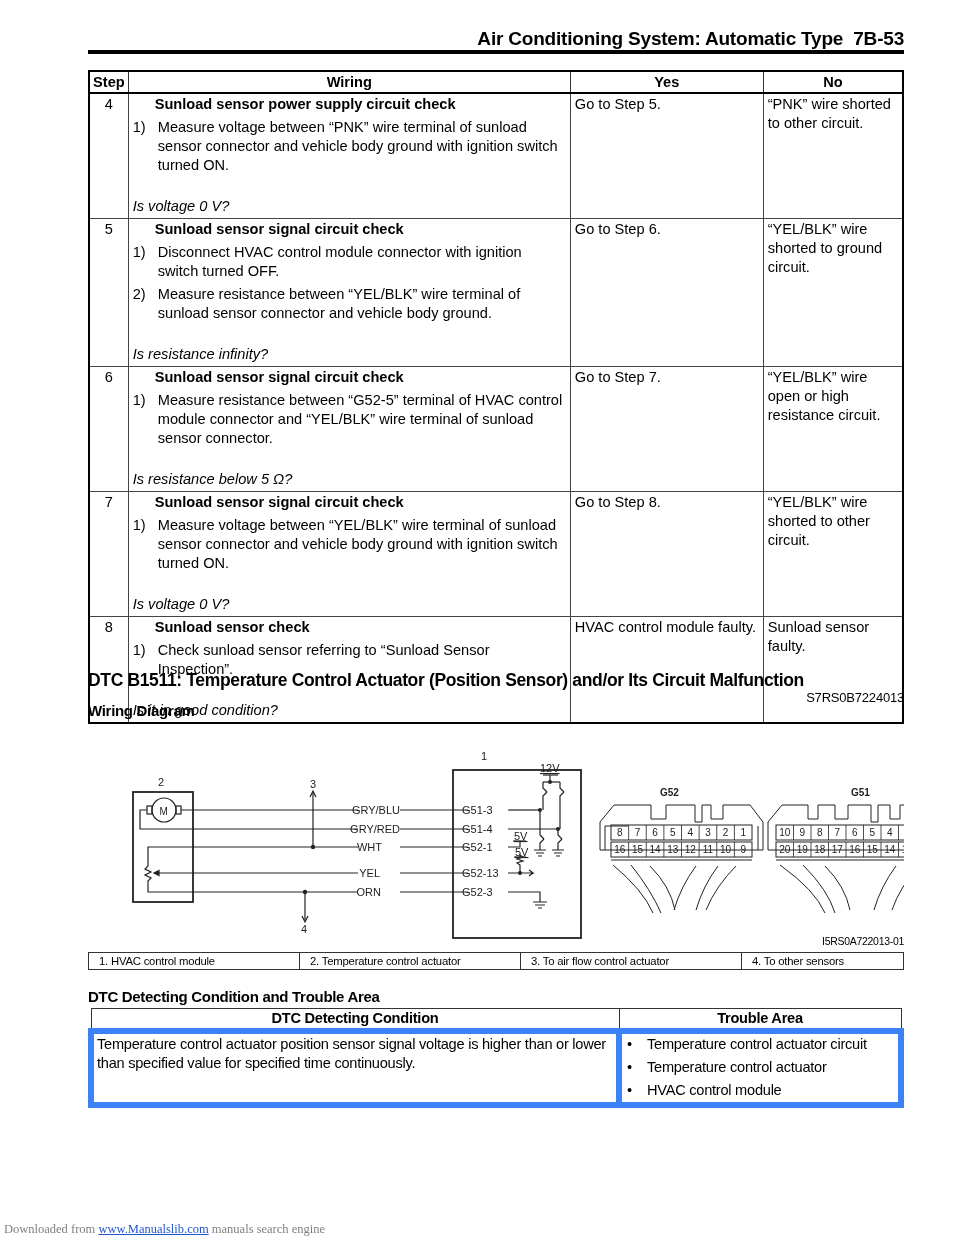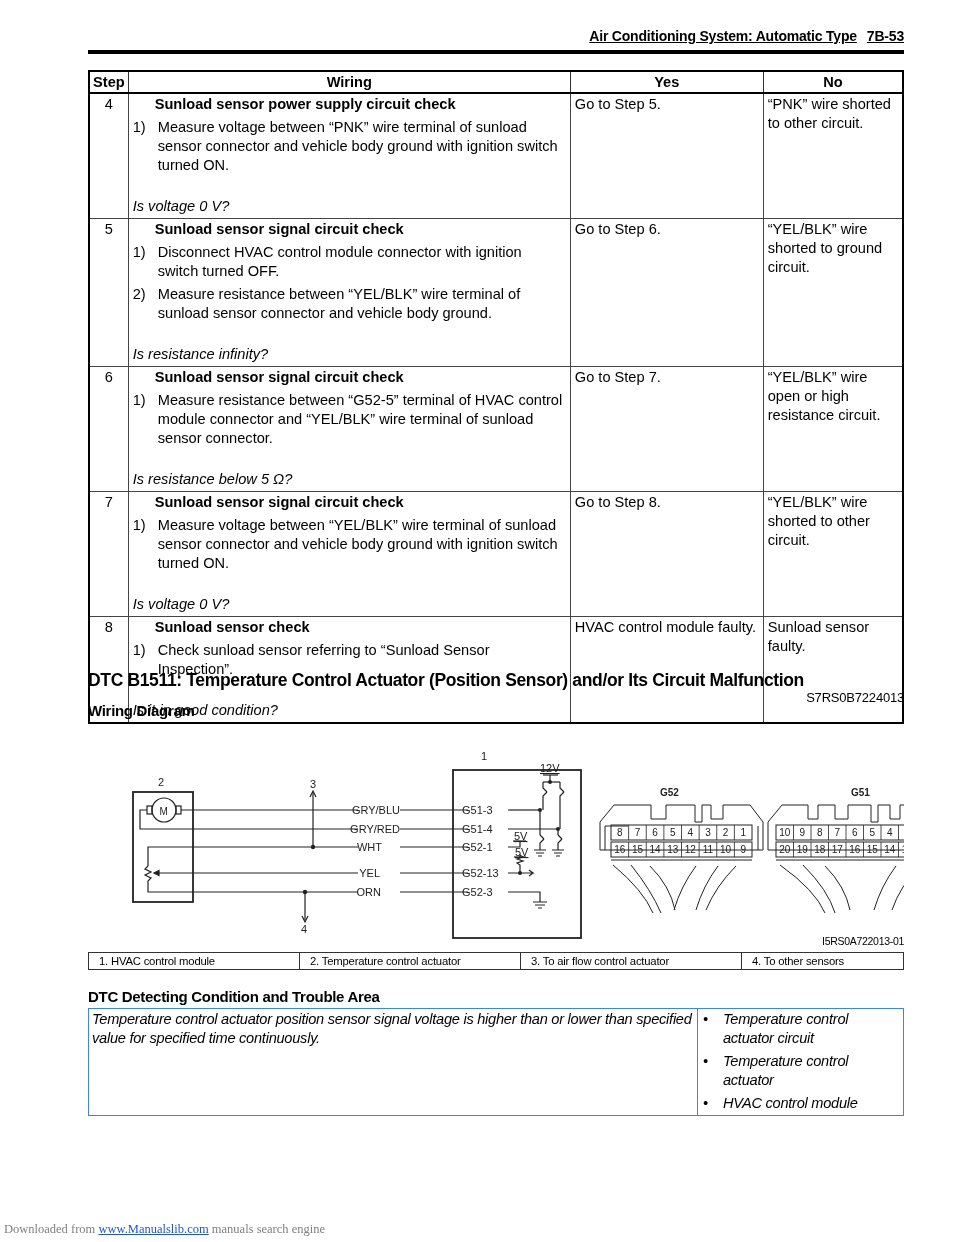--- a/index.html
+++ b/index.html
@@ -1,20 +1,20 @@
 <!DOCTYPE html>
 <html><head>
 <meta charset="utf-8">
 <style>
   html, body { margin: 0; padding: 0; background: #ffffff; }
   body { width: 960px; height: 1242px; position: relative; overflow: hidden;
          font-family: "Liberation Sans", sans-serif; color: #000; }
 
   .page-header { position: absolute; left: 88px; right: 56px; top: 28px; height: 22px;
-                 text-align: right; font-weight: bold; font-size: 14px; letter-spacing: -0.2px; text-decoration: underline; }
+                 text-align: right; font-weight: bold; font-size: 19px; letter-spacing: -0.2px; }
   .page-header .num { margin-left: 10px; }
   .header-rule { position: absolute; left: 88px; width: 816px; top: 50px; height: 4px; background: #000; }
 
   table.steps { position: absolute; left: 88px; top: 70px; width: 816px; border-collapse: collapse;
                 font-size: 14.6px; line-height: 19px; }
   table.steps th { font-weight: bold; text-align: center; border: 1px solid #333; padding: 0 3px; height: 18px; line-height: 17px; }
   table.steps td { border: 1px solid #444; vertical-align: top; padding: 1px 4px 2px 4px; }
   table.steps { border: 2px solid #000; }
   table.steps tr.head th { border-bottom: 2px solid #000; border-top: 2px solid #000; }
   .c-step { width: 38px; text-align: center; padding: 1px 0 !important; margin-top: 43px; }
@@ -36,21 +36,21 @@
 
   table.legend { position: absolute; left: 88px; top: 952px; width: 816px; border-collapse: collapse;
                  font-size: 11.3px; letter-spacing: -0.2px; }
   table.legend td { border: 1px solid #333; padding: 1px 10px; height: 14px; margin-top: 38px; }
 
   .sub-title2 { position: absolute; left: 88px; top: 988px; font-weight: bold; font-size: 15px; letter-spacing: -0.3px; }
 
   table.dtc { position: absolute; left: 88px; top: 1008px; width: 816px; border-collapse: collapse;
               font-size: 14.6px; letter-spacing: -0.25px; line-height: 19px; border: 1px solid #333; }
   table.dtc th { font-weight: bold; text-align: center; border: 1px solid #333; height: 19px; padding: 0; }
-  table.dtc td { border: 1px solid #3b82f6; vertical-align: top; padding: 1px 3px 2px 3px; font-style: italic; }
+  table.dtc td { border: 6px solid #3b82f6; vertical-align: top; padding: 1px 3px 2px 3px; }
   .dtc-cond { width: 527px; }
   .bul { position: relative; padding-left: 22px; margin-bottom: 4px; }
   .bul .dot { position: absolute; left: 2px; top: 0; }
 
   .footer-dl { position: absolute; left: 4px; top: 1222px; font-family: "Liberation Serif", serif;
                font-size: 12.5px; color: #808080; }
   .footer-dl a { color: #2255cc; text-decoration: underline; }
   .footer-brand { position: absolute; right: 4px; top: 1283px; font-family: "DejaVu Sans", sans-serif;
                   font-size: 19px; color: #9a9a9a; letter-spacing: -0.2px; }
 
@@ -318,20 +318,24 @@
     <td style="width:200px">3.   To air flow control actuator</td>
     <td>4.   To other sensors</td>
   </tr>
 </tbody>
   </table>
 
 <div class="sub-title2">DTC Detecting Condition and Trouble Area</div>
 
 <table class="dtc">
   <tbody>
+      <tr>
+    <th class="dtc-cond">DTC Detecting Condition</th>
+    <th>Trouble Area</th>
+  </tr>
   <tr>
     <td>Temperature control actuator position sensor signal voltage is higher than or lower than specified value for specified time continuously.</td>
     <td>
       <div class="bul"><span class="dot">•</span><span>Temperature control actuator circuit</span></div>
       <div class="bul"><span class="dot">•</span><span>Temperature control actuator</span></div>
       <div class="bul" style="margin-bottom:0"><span class="dot">•</span><span>HVAC control module</span></div>
     </td>
   </tr>
 </tbody>
   </table>

